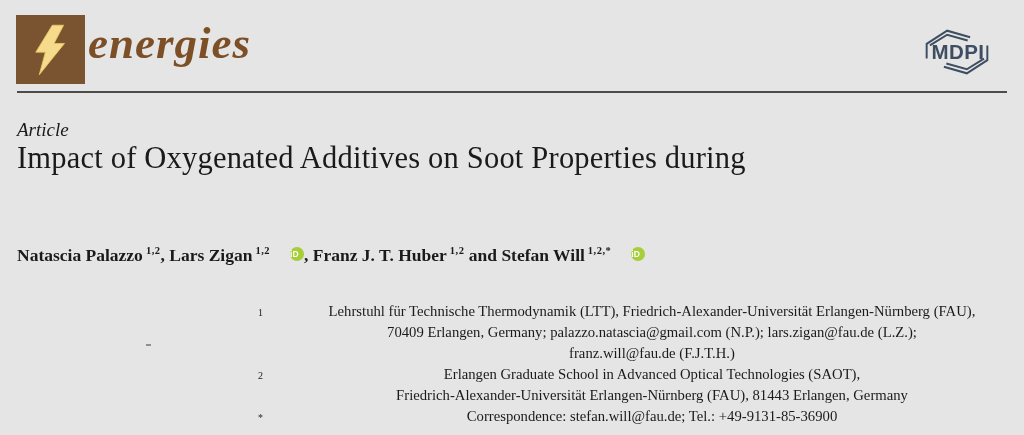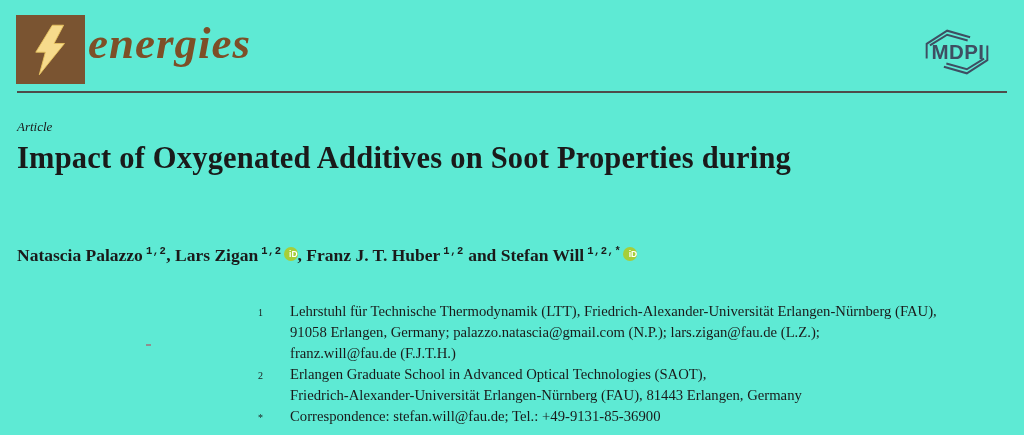--- a/index.html
+++ b/index.html
@@ -1,55 +1,55 @@
 <!DOCTYPE html>
 <html style="--logo-square: #7A5431; --logo-bolt: #F7DB8C; --wordmark: #7D4F27; --mdpi: #3E4E62; --rule: #4D4C4A; --orcid: #A6CE39; --text: #1A1A1A;"><head>
 <meta charset="utf-8">
 <style>
   :root{
     --logo-square:#7A5431; --logo-bolt:#F7DB8C; --wordmark:#7D4F27;
     --mdpi:#3E4E62; --rule:#4D4C4A; --orcid:#A6CE39; --text:#1A1A1A;
   }
   html,body{margin:0;padding:0;background:#fff;}
-  .page{position:relative;width:1024px;height:435px;background:#5eead4;overflow:hidden;
+  .page{position:relative;width:1024px;height:435px;background:#e5e5e5;overflow:hidden;
         font-family:"Liberation Serif","DejaVu Serif",serif;color:var(--text,#1a1a1a);}
 
   
   .energies-logo{position:absolute;left:16px;top:15px;display:flex;align-items:flex-start;cursor:pointer;}
   .energies-square{width:69px;height:69px;background:var(--logo-square,#7A5431);
                    display:flex;align-items:center;justify-content:center;}
   .bolt{fill:var(--logo-bolt,#F7DB8C);stroke:#E8C35F;stroke-width:1;}
   .wordmark{position:absolute;left:88px;top:14px;font-style:italic;font-weight:700;
             font-size:45px;line-height:58px;letter-spacing:1px;color:var(--wordmark,#7D4F27);}
 
   
   .mdpi-logo{position:absolute;left:916px;top:22px;width:82px;height:60px;cursor:pointer;}
   .mdpi-frame{fill:none;stroke:var(--mdpi,#3E4E62);stroke-width:2.4;}
   .mdpi-text{fill:var(--mdpi,#3E4E62);font-family:"Liberation Sans","DejaVu Sans",sans-serif;
              font-weight:bold;font-size:25px;letter-spacing:0.5px;}
 
   .rule{position:absolute;left:17px;top:91px;width:990px;height:2px;background:var(--rule,#4D4C4A);}
 
-  .article-label{position:absolute;left:17px;top:119px;font-style:italic;font-size:13px;}
-  .title{position:absolute;left:17px;top:141px;font-weight:700;font-size:30.5px;
+  .article-label{position:absolute;left:17px;top:119px;font-style:italic;font-size:19px;}
+  .title{position:absolute;left:17px;top:141px;font-weight:400;font-size:30.5px;
          line-height:35.5px;letter-spacing:0.2px;}
   .title div{white-space:nowrap;}
 
   .authors{position:absolute;left:17px;top:245px;font-weight:700;font-size:17.5px;white-space:nowrap;}
-  .authors sup{font-size:10.5px;margin-left:3px;letter-spacing:0.5px;font-family:Liberation Mono, monospace;}
+  .authors sup{font-size:10.5px;margin-left:3px;letter-spacing:0.5px;}
   .orcid{display:inline-block;width:14px;height:14px;border-radius:50%;
-         background:var(--orcid,#A6CE39);color:#fff;text-align:right;
+         background:var(--orcid,#A6CE39);color:#fff;text-align:left;
          font:bold 8.5px/14px "Liberation Sans","DejaVu Sans",sans-serif;
-         vertical-align:4px;margin-left:2px;cursor:pointer;}
+         vertical-align:4px;margin-left:20px;cursor:pointer;}
 
   .affiliations{position:absolute;left:258px;top:301px;width:756px;
                 font-size:14.7px;line-height:20.9px;}
   .aff-row{display:flex;}
   .aff-marker{flex:0 0 32px;font-size:10px;padding-top:2px;letter-spacing:0.3px;}
-  .aff-lines{flex:1;}
+  .aff-lines{flex:1;text-align:center;}
   .aff-line{white-space:nowrap;}
 
   .stray-mark{position:absolute;left:146px;top:344px;width:5px;height:2px;background:#8F8F8F;}
 </style>
 </head>
 <body>
 
 <div class="page">
 
   <div class="energies-logo">
@@ -80,21 +80,21 @@
   <div class="authors"><span class="author"><span>Natascia Palazzo</span><sup>1,2</sup><span class="sep">, </span></span><span class="author"><span>Lars Zigan</span><sup>1,2</sup><span class="orcid">iD</span><span class="sep">, </span></span><span class="author"><span>Franz J. T. Huber</span><sup>1,2</sup><span class="sep"> and </span></span><span class="author"><span>Stefan Will</span><sup>1,2,*</sup><span class="orcid">iD</span></span>
   </div>
 
   <div class="stray-mark"></div>
 
   <div class="affiliations">
     <div class="aff-row">
       <div class="aff-marker">1</div>
       <div class="aff-lines">
         <div class="aff-line">Lehrstuhl für Technische Thermodynamik (LTT), Friedrich-Alexander-Universität Erlangen-Nürnberg (FAU),</div>
-        <div class="aff-line">91058 Erlangen, Germany; palazzo.natascia@gmail.com (N.P.); lars.zigan@fau.de (L.Z.);</div>
+        <div class="aff-line">70409 Erlangen, Germany; palazzo.natascia@gmail.com (N.P.); lars.zigan@fau.de (L.Z.);</div>
         <div class="aff-line">franz.will@fau.de (F.J.T.H.)</div>
       </div>
     </div>
     <div class="aff-row">
       <div class="aff-marker">2</div>
       <div class="aff-lines">
         <div class="aff-line">Erlangen Graduate School in Advanced Optical Technologies (SAOT),</div>
         <div class="aff-line">Friedrich-Alexander-Universität Erlangen-Nürnberg (FAU), 81443 Erlangen, Germany</div>
       </div>
     </div>

